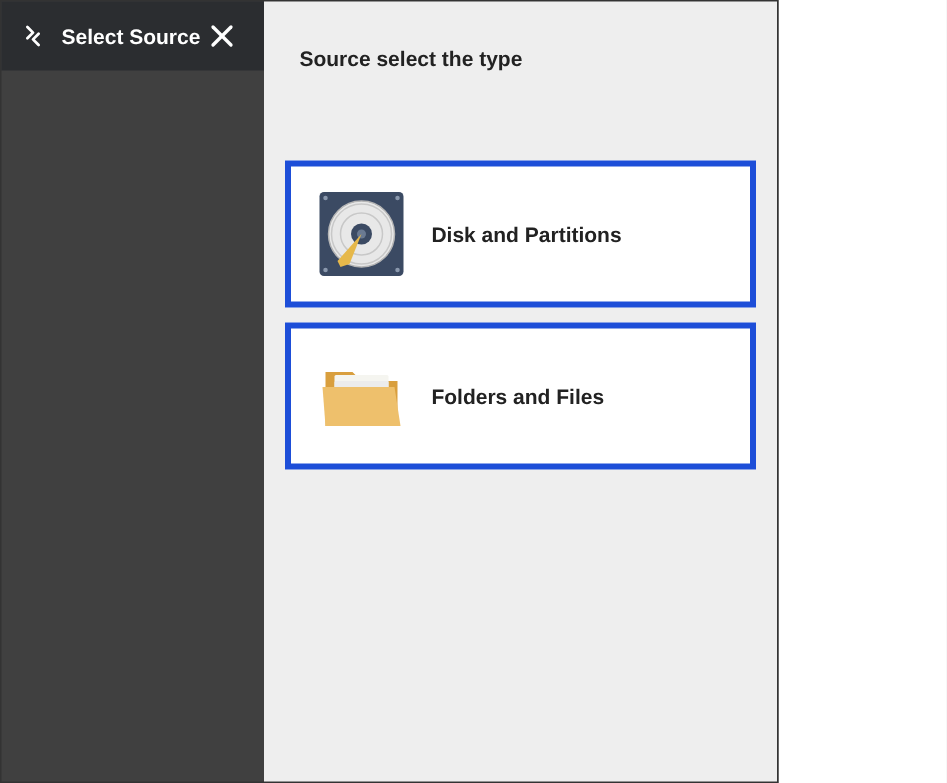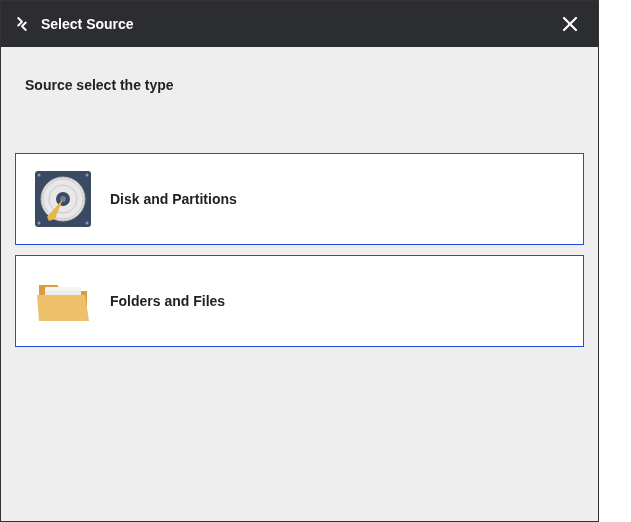--- a/index.html
+++ b/index.html
@@ -8,26 +8,26 @@
       padding: 0;
     }
     body {
       font-family: "Segoe UI", Tahoma, Arial, sans-serif;
       background: #ffffff;
       width: 631px;
       height: 522px;
       overflow: hidden;
     }
     .window {
-      width: 599px;
+      width: 519px;
       height: 522px;
       border: 1px solid #333;
-      background: #bef264;
+      background: #404040;
       display: flex;
-      flex-direction: column;
+      flex-direction: row;
     }
     .titlebar {
       background: #2b2d30;
       color: #ffffff;
       height: 46px;
       display: flex;
       align-items: center;
       padding: 0 14px 0 12px;
       font-size: 14px;
       font-weight: 600;
@@ -57,21 +57,21 @@
       background: #eeeeee;
     }
     .prompt {
       font-size: 14px;
       font-weight: 700;
       color: #222;
       margin: 20px 0 60px 10px;
     }
     .option {
       background: #ffffff;
-      border: 1px solid #1d4ed8;
+      border: 4px solid #1d4ed8;
       min-height: 92px;
       display: flex;
       align-items: center;
       padding: 14px 16px;
       margin-bottom: 10px;
       cursor: pointer;
     }
     .option .icon-wrap {
       width: 62px;
       height: 62px;

